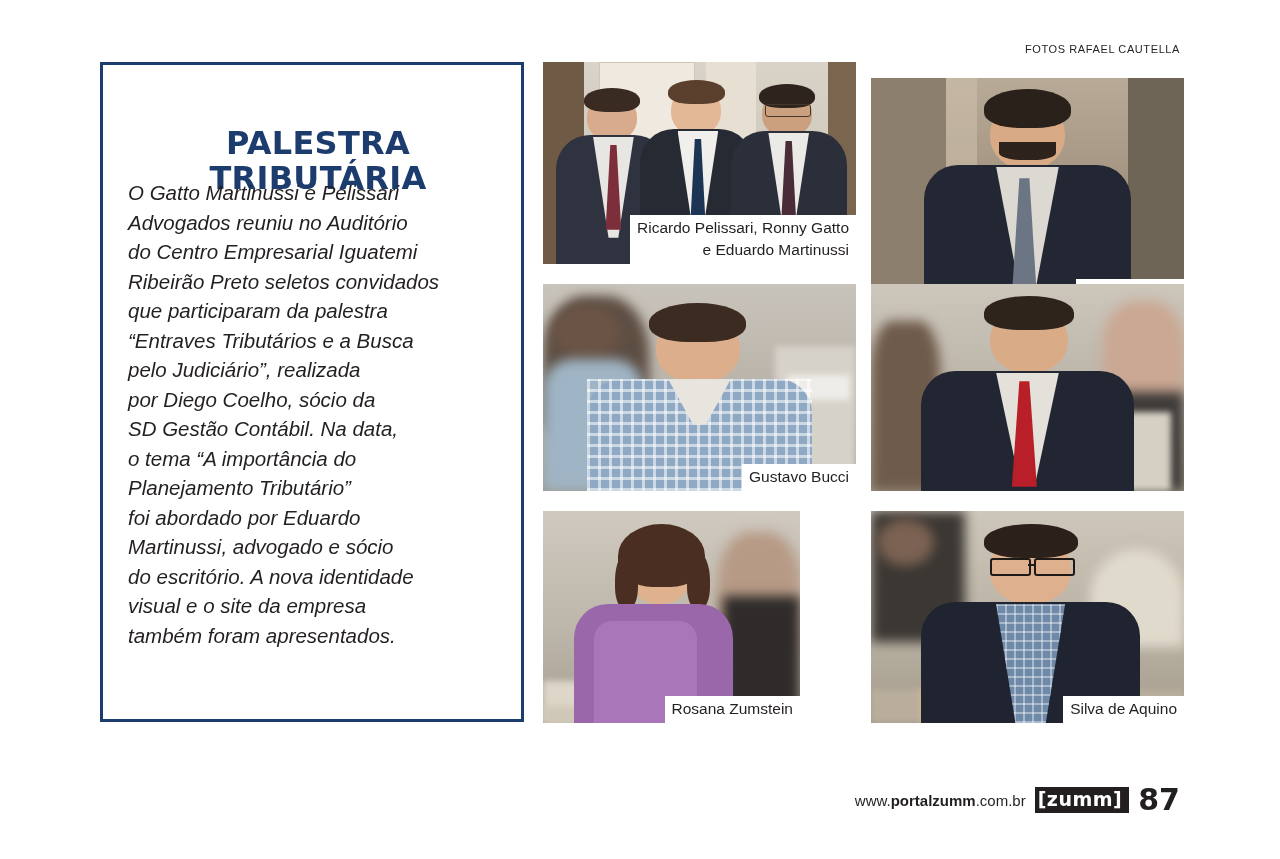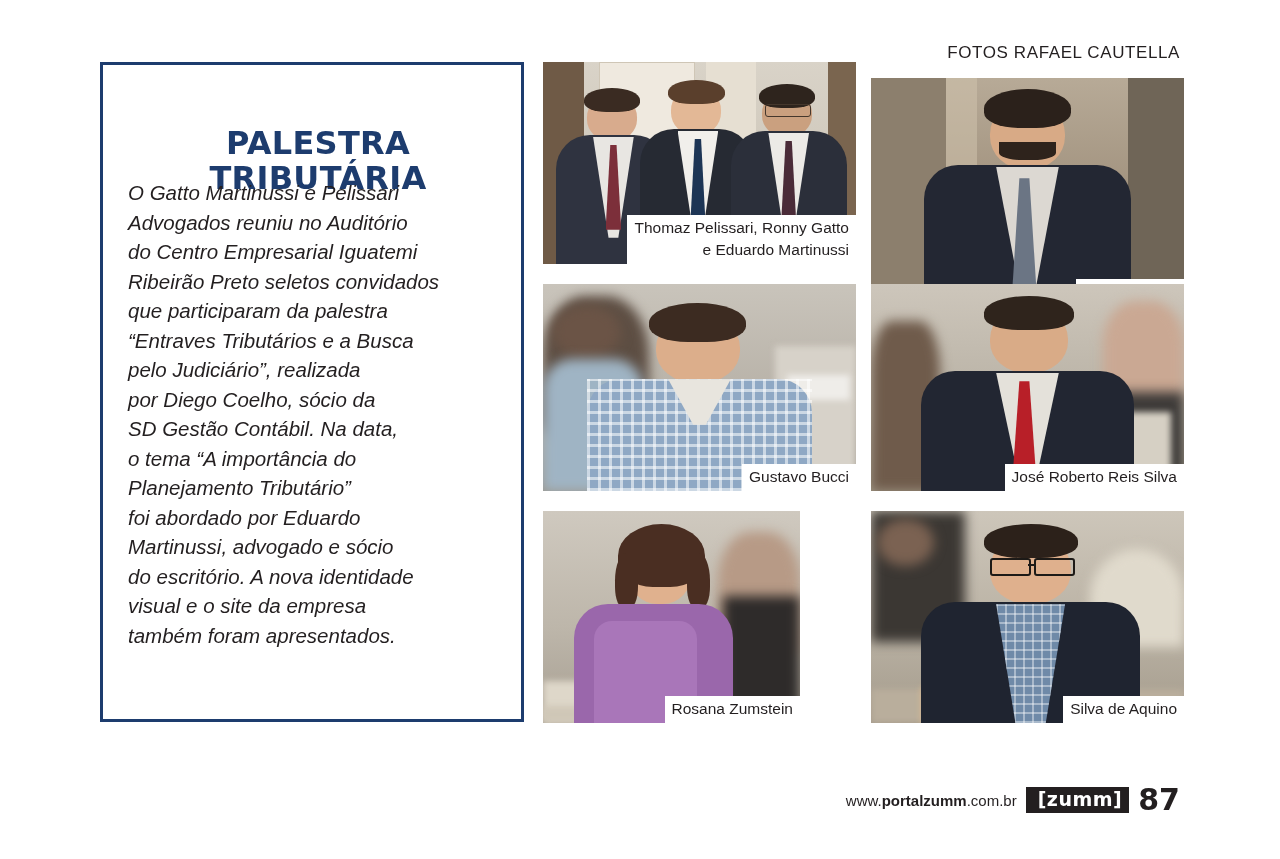--- a/index.html
+++ b/index.html
@@ -13,21 +13,21 @@
     position: relative;
     font-family: "Liberation Sans", sans-serif;
     overflow: hidden;
   }
 
   
   .photo-credit {
     position: absolute;
     top: 43px;
     right: 100px;
-    font-size: 17px;
+    font-size: 11px;
     letter-spacing: 0.6px;
     color: #231f20;
     font-family: "Liberation Sans", sans-serif;
     white-space: nowrap;
   }
 
   
   .text-box {
     position: absolute;
     left: 100px;
@@ -120,21 +120,21 @@
     color: #231f20;
     font-family: "Liberation Sans", sans-serif;
   }
   .site b { font-weight: bold; }
   .zumm-logo {
     background: #231f20;
     color: #ffffff;
     font-size: 19px;
     font-weight: bold;
     letter-spacing: 0.5px;
-    padding: 3px 7px 4px 12px;
+    padding: 3px 7px 4px 3px;
     font-family: "DejaVu Sans", sans-serif;
     line-height: 1;
   }
   .page-num {
     font-size: 30px;
     font-weight: bold;
     color: #231f20;
     font-family: "DejaVu Sans", sans-serif;
     line-height: 1;
   }
@@ -183,21 +183,21 @@
     <div class="shirt" style="left:43%;top:34%;width:13%;height:50%;background:#f1efeb;clip-path:polygon(0 0,100% 0,62% 100%,38% 100%);"></div>
     <div class="tie" style="left:47%;top:38%;width:5%;height:44%;background:#1d3555;clip-path:polygon(30% 0,70% 0,100% 100%,0 100%);"></div>
 
     <div class="head" style="left:70%;top:14%;width:16%;height:23%;background:#caa07f;"></div>
     <div class="hair" style="left:69%;top:11%;width:18%;height:12%;background:#2e241d;"></div>
     <div style="position:absolute;left:71%;top:21%;width:14%;height:5%;border:1.5px solid #45372c;border-radius:3px;"></div>
     <div class="torso" style="left:60%;top:34%;width:37%;height:66%;background:#2b2f3a;"></div>
     <div class="shirt" style="left:72%;top:35%;width:13%;height:50%;background:#eceae6;clip-path:polygon(0 0,100% 0,62% 100%,38% 100%);"></div>
     <div class="tie" style="left:76%;top:39%;width:5%;height:43%;background:#4a2b38;clip-path:polygon(30% 0,70% 0,100% 100%,0 100%);"></div>
   </div>
-  <div class="caption">Thomaz Pelissari, Ronny Gatto
+  <div class="caption">Ricardo Pelissari, Ronny Gatto
 e Eduardo Martinussi</div>
 </div>
 
 <div class="photo" id="photo-1">
   <div class="scene">
     <div class="wall" style="background:linear-gradient(180deg,#b7aa97 0%,#a2937f 50%,#7d7263 100%);"></div>
     <div style="position:absolute;left:0;top:0;width:24%;height:100%;background:#8c7f6d;"></div>
     <div style="position:absolute;right:0;top:0;width:18%;height:100%;background:#6f6557;"></div>
     <div style="position:absolute;left:24%;top:0;width:10%;height:100%;background:#cfc3ad;opacity:.55;"></div>
 
@@ -238,21 +238,20 @@
     <div class="blur2" style="position:absolute;right:0;top:8%;width:26%;height:52%;background:#caa893;border-radius:40% 40% 20% 20%;"></div>
     <div class="blur2" style="position:absolute;right:0;top:52%;width:28%;height:48%;background:#3d3a38;"></div>
     <div class="blur" style="position:absolute;right:4%;top:62%;width:20%;height:38%;background:#d6d0c4;"></div>
 
     <div class="head" style="left:38%;top:10%;width:25%;height:33%;background:#d9ab87;"></div>
     <div class="hair" style="left:36%;top:6%;width:29%;height:16%;background:#2f241c;"></div>
     <div class="torso" style="left:16%;top:42%;width:68%;height:58%;background:#222632;"></div>
     <div class="shirt" style="left:40%;top:43%;width:20%;height:54%;background:#e4e1da;clip-path:polygon(0 0,100% 0,62% 100%,38% 100%);"></div>
     <div class="tie" style="left:45%;top:47%;width:8%;height:51%;background:#b81f28;clip-path:polygon(30% 0,70% 0,100% 100%,0 100%);"></div>
   </div>
-  <div class="caption">José Roberto Reis Silva</div>
 </div>
 
 <div class="photo" id="photo-4">
   <div class="scene">
     <div class="wall" style="background:linear-gradient(180deg,#cfc9bf 0%,#bdb6aa 55%,#a79f92 100%);"></div>
     <div class="blur2" style="position:absolute;right:0;top:10%;width:32%;height:58%;background:#b79a86;border-radius:40% 40% 10% 10%;"></div>
     <div class="blur2" style="position:absolute;right:0;top:40%;width:30%;height:60%;background:#2e2b2a;"></div>
     <div class="blur" style="position:absolute;left:0;bottom:0;width:40%;height:20%;background:#ded7c9;"></div>
     <div class="blur" style="position:absolute;left:0;bottom:0;width:100%;height:8%;background:#cfc7b7;"></div>
 

